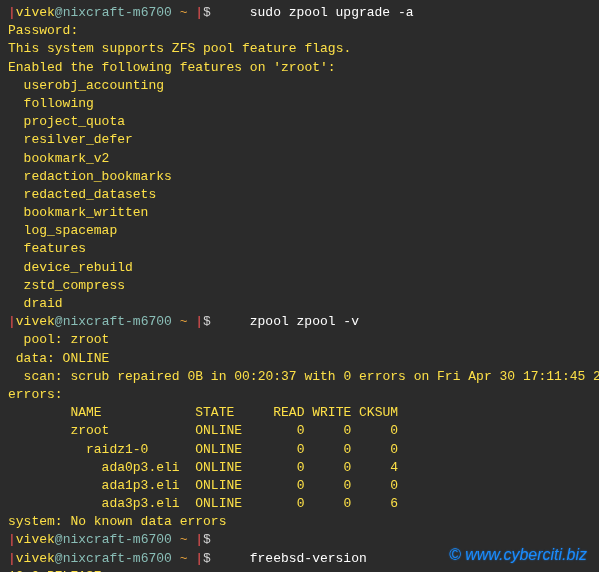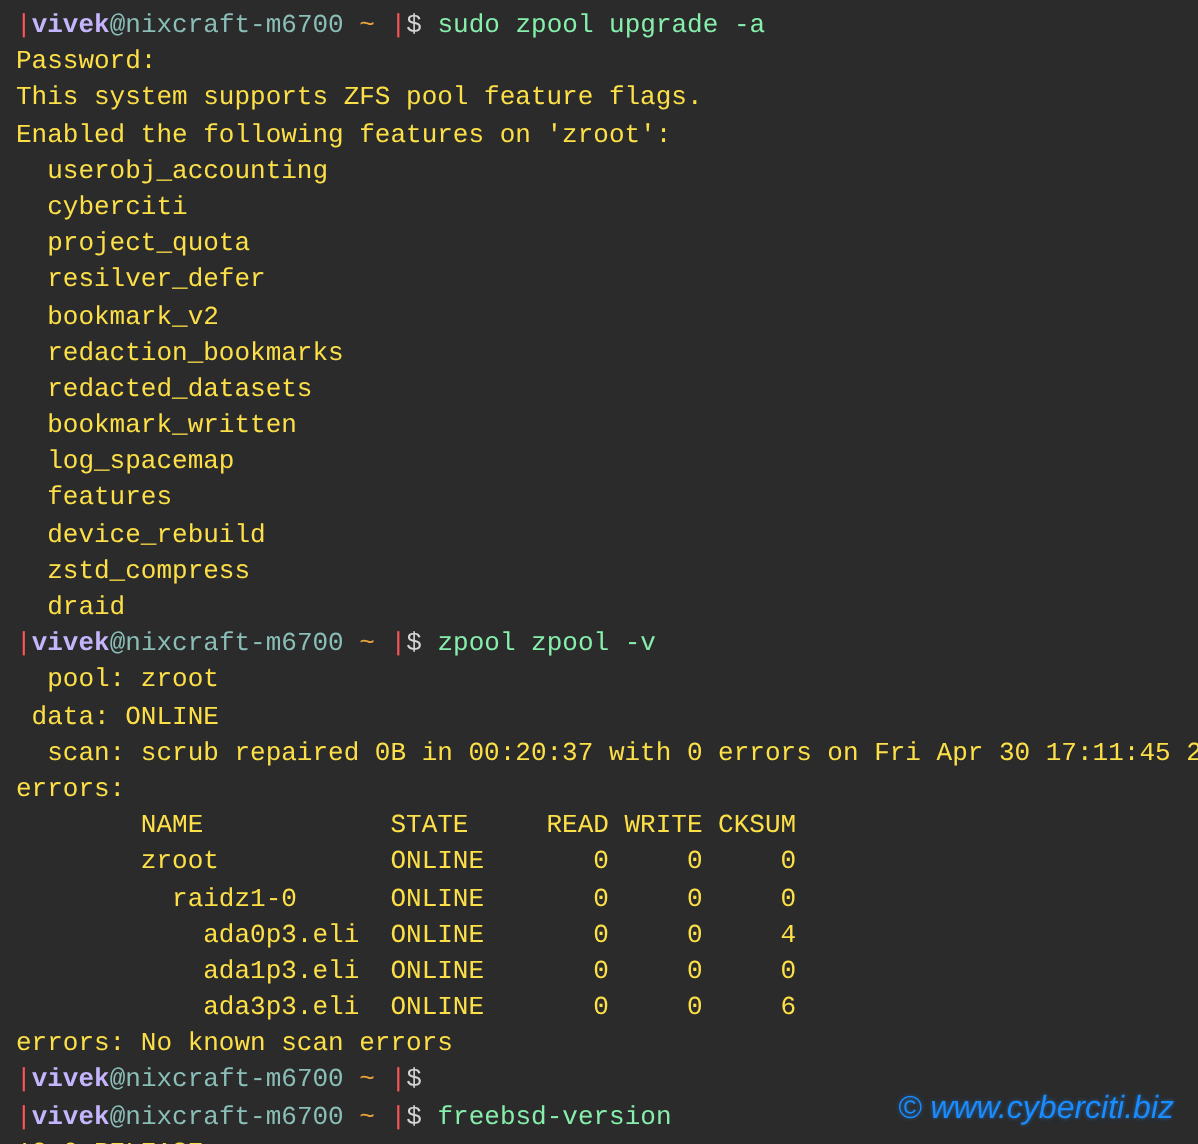--- a/index.html
+++ b/index.html
@@ -16,37 +16,37 @@
       padding: 4px 8px;
       width: 599px;
       height: 572px;
       overflow: hidden;
       position: relative;
     }
     .line {
       white-space: pre;
     }
     .prompt-user {
-      color: #c4b5fd;
-      font-weight: bold;
+      color: #fde047;
     }
     .prompt-separator {
       color: #ff5555;
     }
     .prompt-host {
       color: #8abeb7;
     }
     .prompt-tilde {
       color: #e8a33d;
     }
     .prompt-dollar {
       color: #d4d4d4;
     }
     .command {
-      color: #86efac;
+      color: #ffffff;
+      margin-left: 31px;
     }
     .output {
       color: #fde047;
     }
     .watermark {
       position: absolute;
       bottom: 6px;
       right: 12px;
       font-family: Arial, sans-serif;
       font-size: 16px;
@@ -58,21 +58,21 @@
   </style>
 </head>
 <body>
 
 <div class="line"><span class="prompt-separator">|</span><span class="prompt-user">vivek</span><span class="prompt-host">@</span><span class="prompt-host">nixcraft-m6700</span> <span class="prompt-tilde">~</span> <span class="prompt-separator">|</span><span class="prompt-dollar">$</span> <span class="command">sudo zpool upgrade -a</span></div>
 <div class="line output">Password:</div>
 <div class="line output">This system supports ZFS pool feature flags.</div>
 <div class="line output"></div>
 <div class="line output">Enabled the following features on 'zroot':</div>
 <div class="line output">  userobj_accounting</div>
-<div class="line output">  cyberciti</div>
+<div class="line output">  following</div>
 <div class="line output">  project_quota</div>
 <div class="line output">  resilver_defer</div>
 <div class="line output">  bookmark_v2</div>
 <div class="line output">  redaction_bookmarks</div>
 <div class="line output">  redacted_datasets</div>
 <div class="line output">  bookmark_written</div>
 <div class="line output">  log_spacemap</div>
 <div class="line output">  features</div>
 <div class="line output">  device_rebuild</div>
 <div class="line output">  zstd_compress</div>
@@ -85,20 +85,20 @@
 <div class="line output">  scan: scrub repaired 0B in 00:20:37 with 0 errors on Fri Apr 30 17:11:45 2021</div>
 <div class="line output">errors:</div>
 <div class="line output"></div>
 <div class="line output">        NAME            STATE     READ WRITE CKSUM</div>
 <div class="line output">        zroot           ONLINE       0     0     0</div>
 <div class="line output">          raidz1-0      ONLINE       0     0     0</div>
 <div class="line output">            ada0p3.eli  ONLINE       0     0     4</div>
 <div class="line output">            ada1p3.eli  ONLINE       0     0     0</div>
 <div class="line output">            ada3p3.eli  ONLINE       0     0     6</div>
 <div class="line output"></div>
-<div class="line output">errors: No known scan errors</div>
+<div class="line output">system: No known data errors</div>
 
 <div class="line"><span class="prompt-separator">|</span><span class="prompt-user">vivek</span><span class="prompt-host">@</span><span class="prompt-host">nixcraft-m6700</span> <span class="prompt-tilde">~</span> <span class="prompt-separator">|</span><span class="prompt-dollar">$</span> <span class="command"></span></div>
 
 <div class="line"><span class="prompt-separator">|</span><span class="prompt-user">vivek</span><span class="prompt-host">@</span><span class="prompt-host">nixcraft-m6700</span> <span class="prompt-tilde">~</span> <span class="prompt-separator">|</span><span class="prompt-dollar">$</span> <span class="command">freebsd-version</span></div>
 <div class="line output">13.0-RELEASE</div>
 
 <div class="watermark">© www.cyberciti.biz</div>
 
 </body></html>

